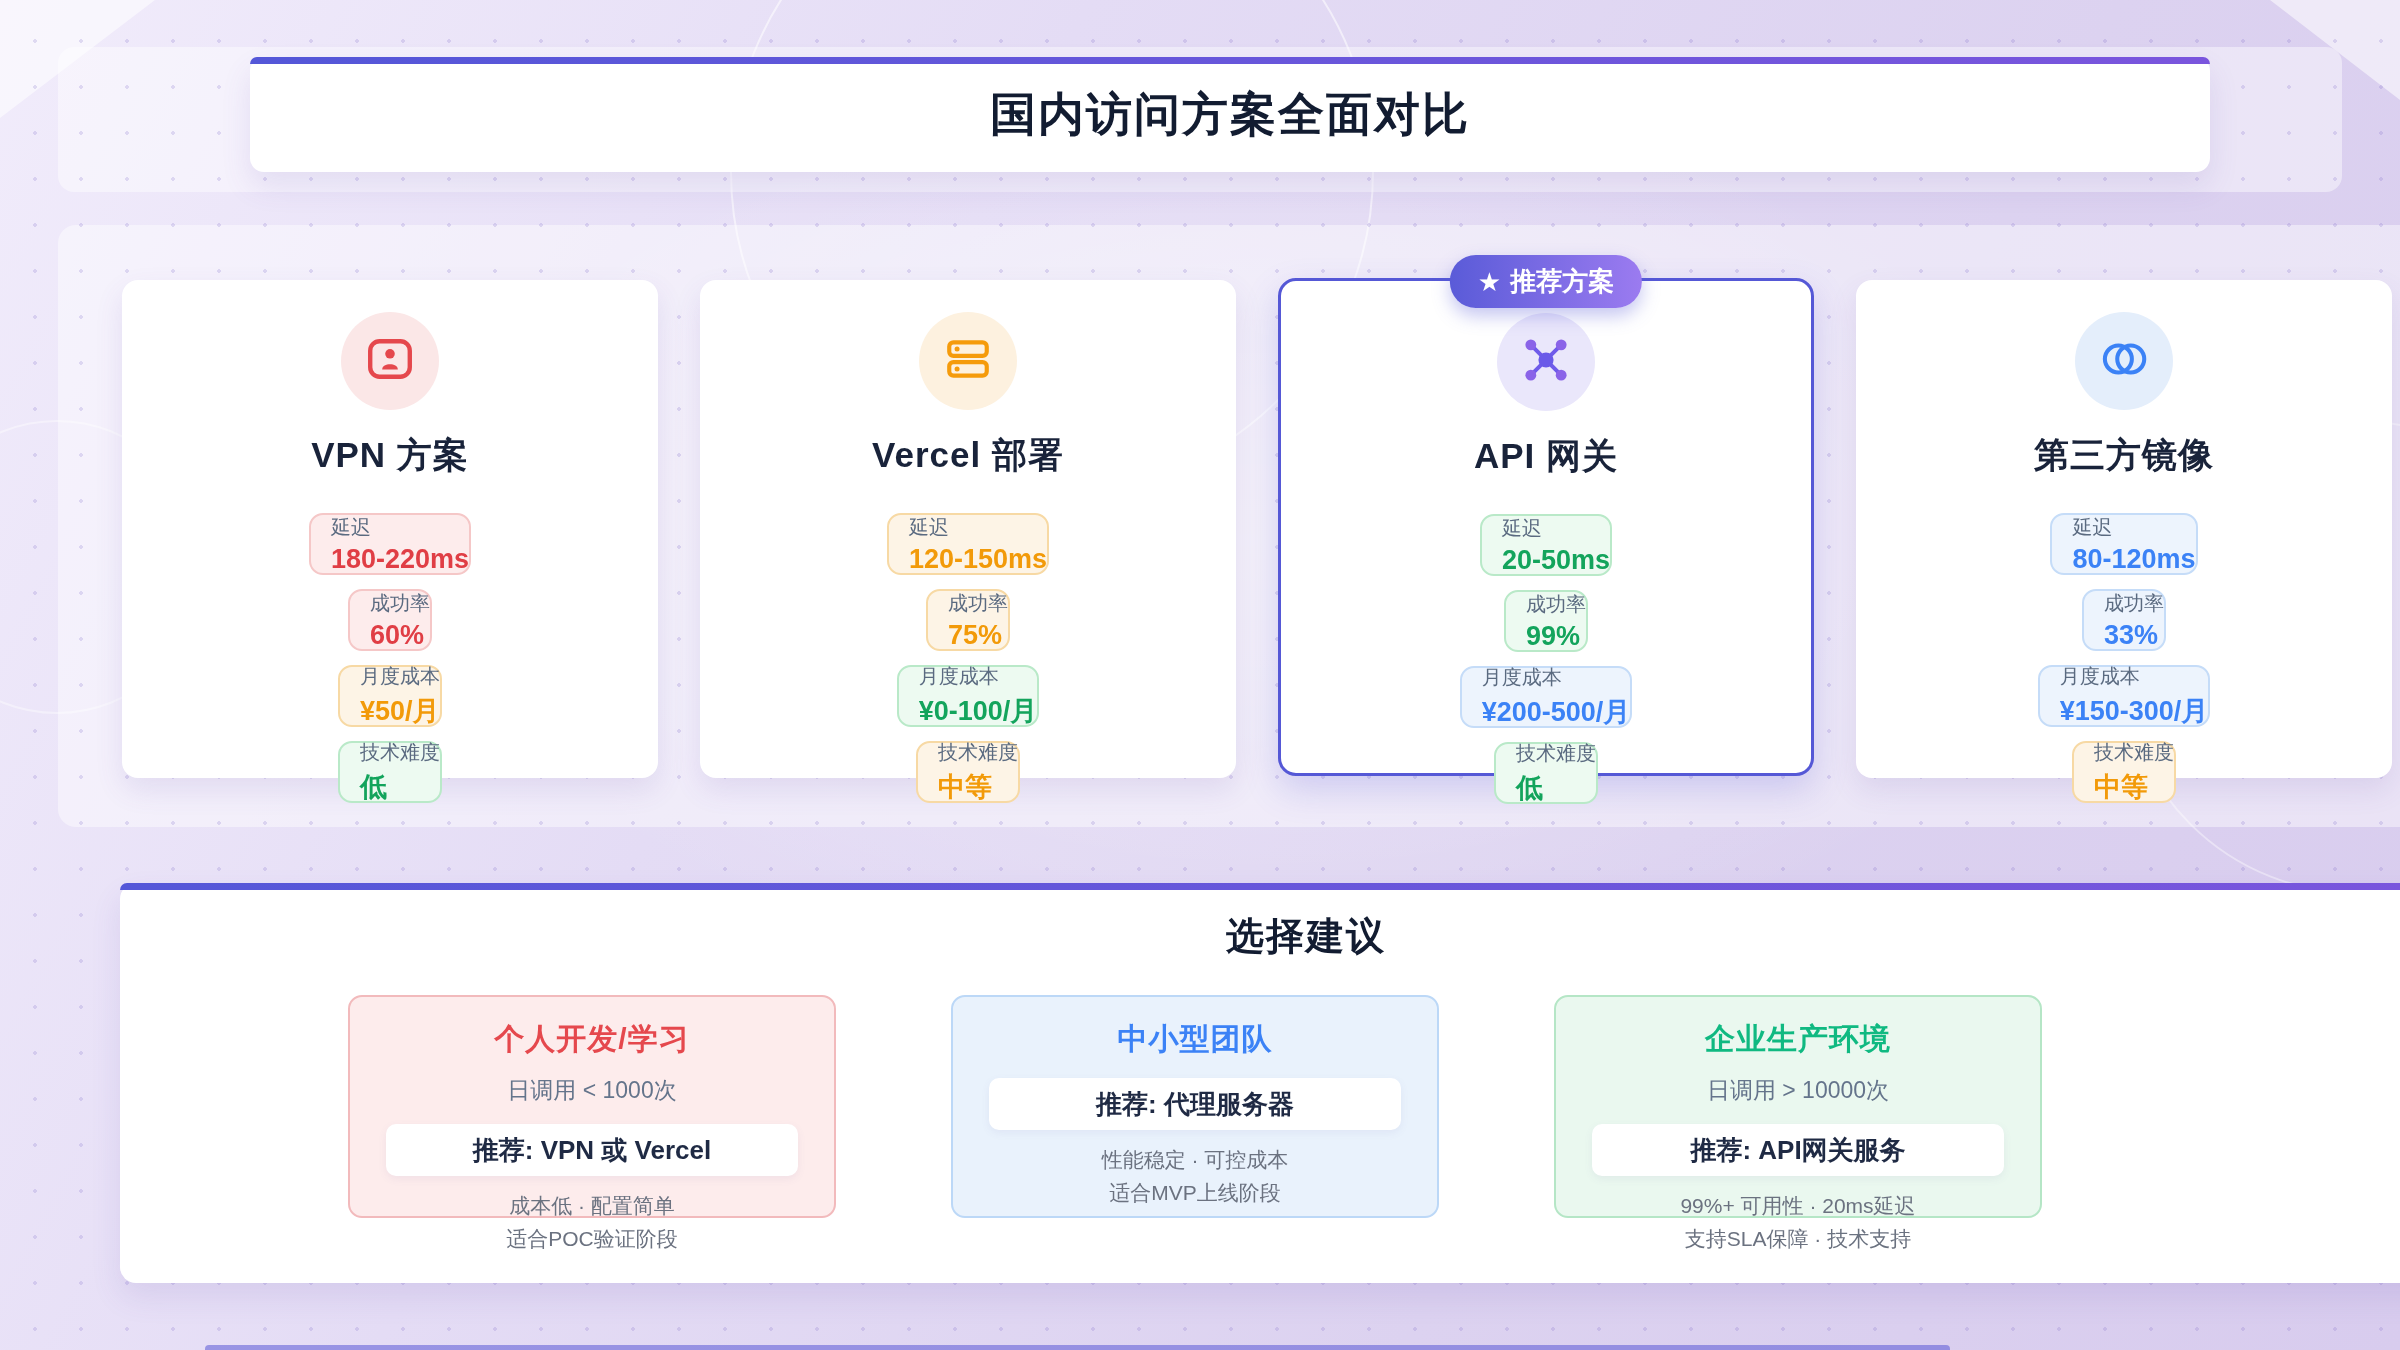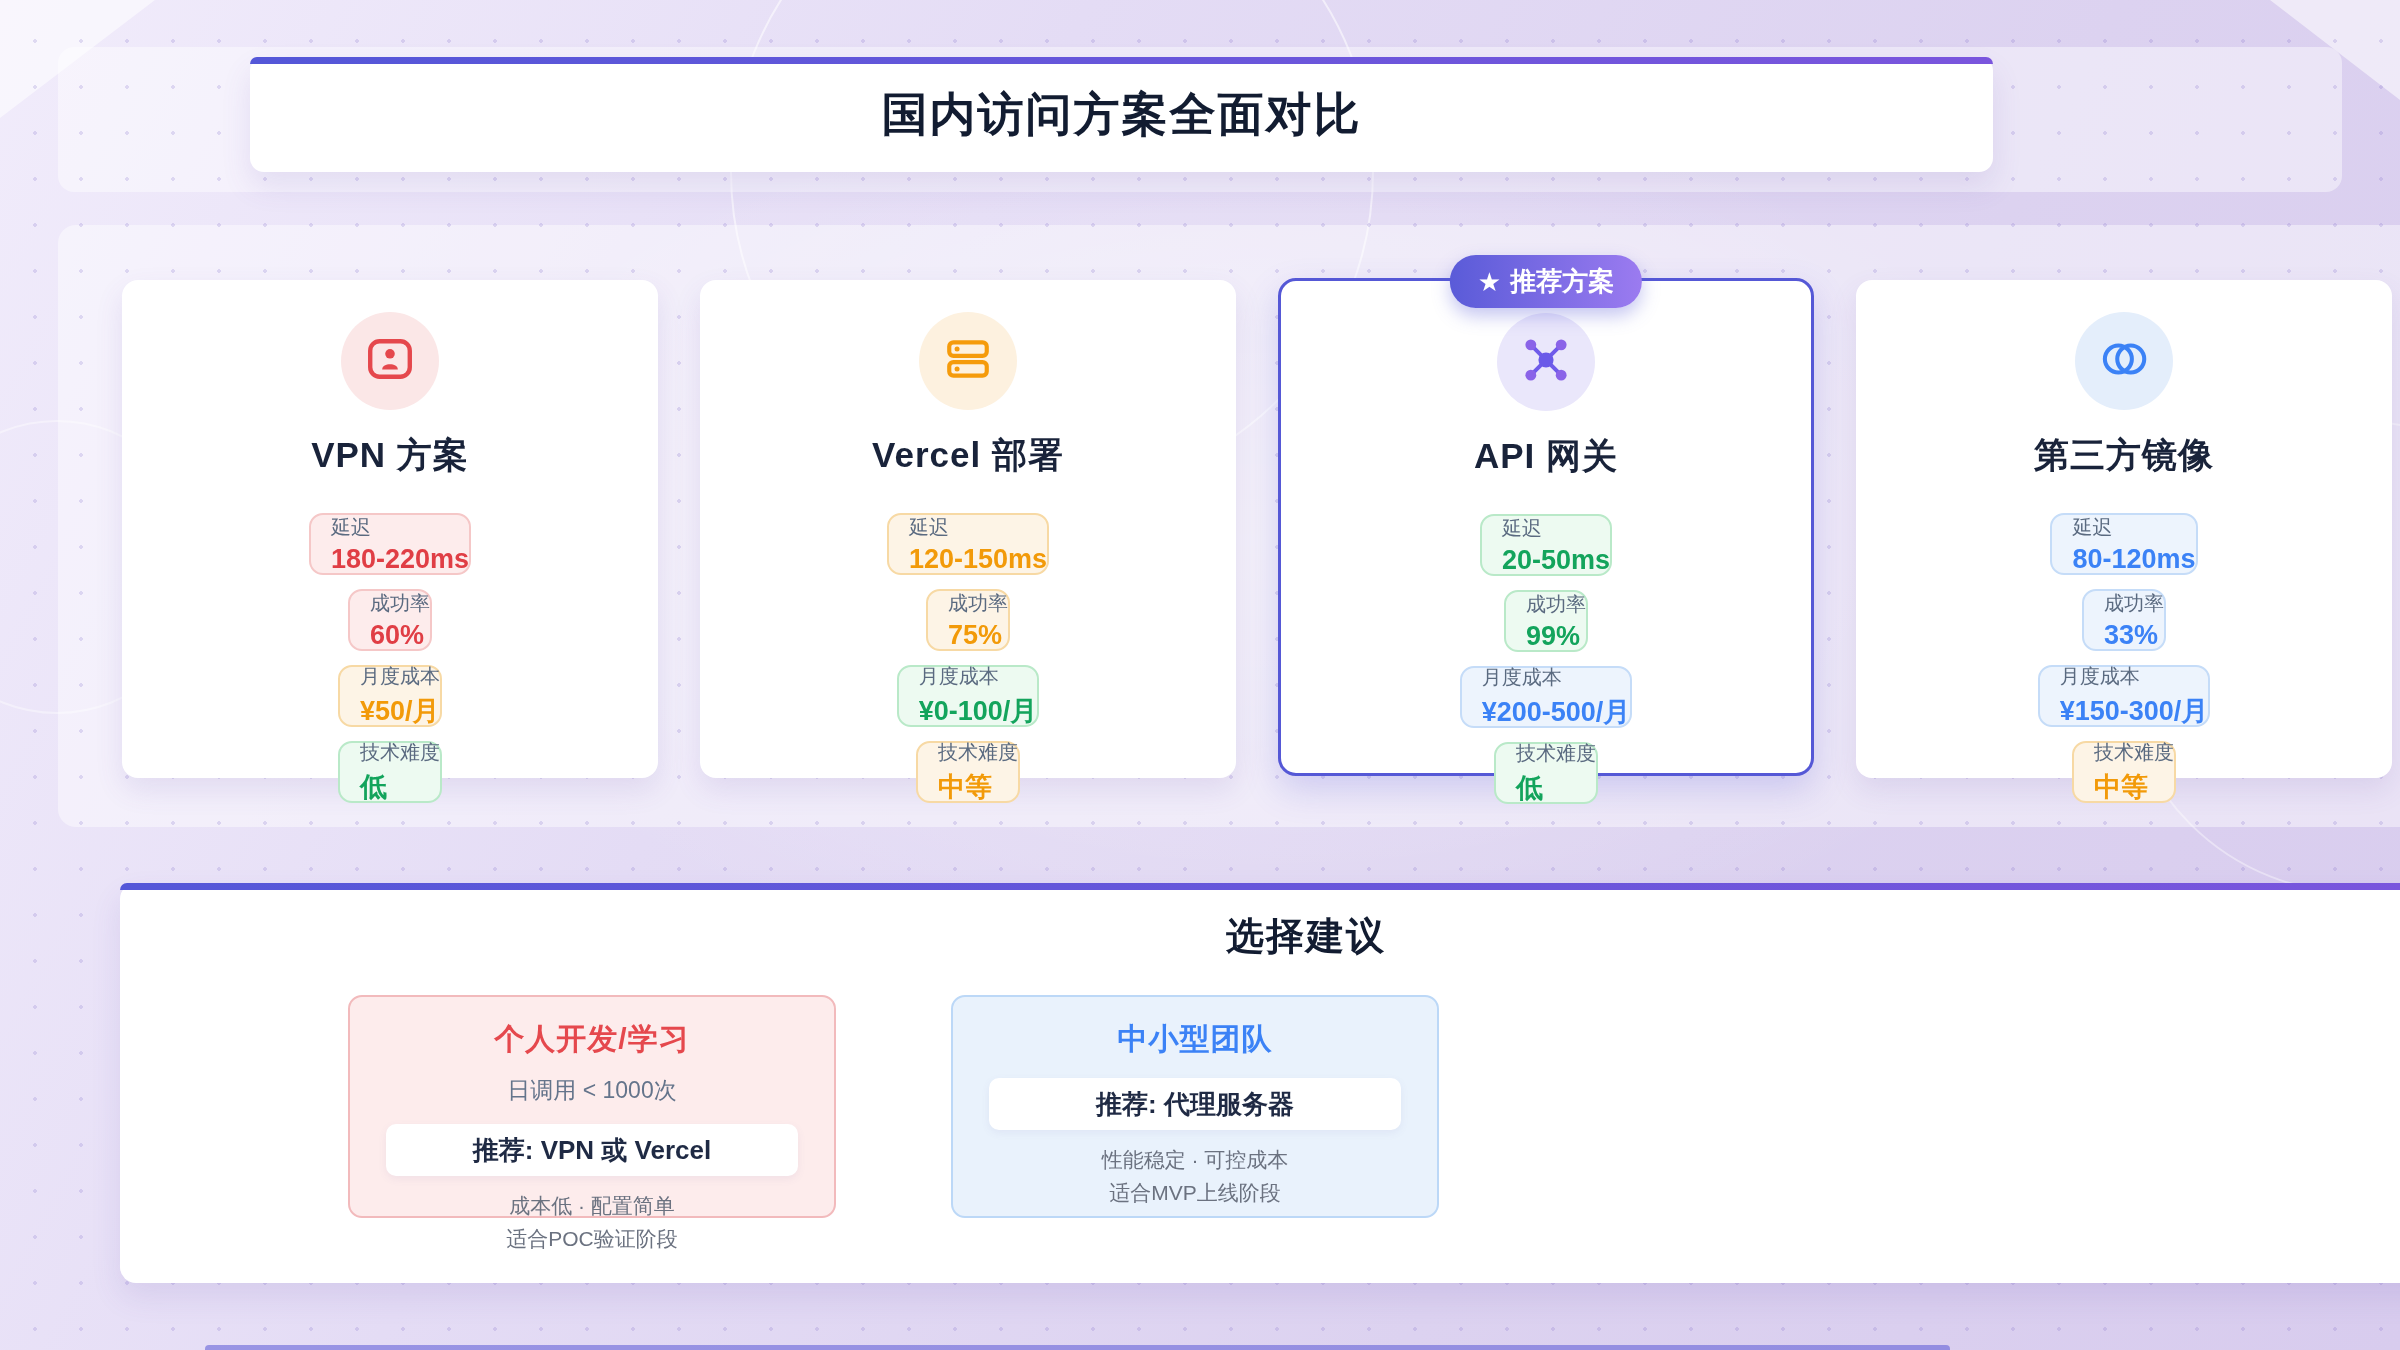--- a/index.html
+++ b/index.html
@@ -23,21 +23,21 @@
   .dc1{left:730px;top:-150px;width:640px;height:640px;}
   .dc2{left:-90px;top:420px;width:290px;height:290px;border-color:rgba(255,255,255,0.40);}
   .dc3{left:2120px;top:420px;width:470px;height:470px;border-color:rgba(255,255,255,0.40);}
 
   
   .band{position:absolute;background:rgba(255,255,255,0.44);z-index:0;}
   .band-header{left:58px;top:47px;width:2284px;height:145px;border-radius:16px;}
   .band-cards{left:58px;top:225px;width:2342px;height:602px;border-radius:18px 0 0 18px;}
 
   
-  .title-card{position:absolute;left:250px;top:57px;width:1743px;height:115px;z-index:2;
+  .title-card{position:absolute;left:250px;top:57px;width:1960px;height:115px;z-index:2;
     background:#ffffff;border-radius:14px;box-shadow:0 14px 30px rgba(96,76,170,0.12);
     display:flex;align-items:center;justify-content:center;}
   .title-card::before{content:"";position:absolute;left:0;top:0;right:0;height:7px;
     border-radius:14px 14px 0 0;background:linear-gradient(90deg,#5457d8,#7a55dd);}
   .page-title{font-size:46px;font-weight:800;color:#121c31;letter-spacing:2px;}
 
   
   .cards-row{position:absolute;left:122px;top:280px;z-index:3;display:flex;gap:42px;align-items:flex-start;}
   .sol-card{position:relative;width:536px;height:498px;background:#ffffff;border-radius:16px;
     box-shadow:0 12px 28px rgba(96,76,170,0.12);box-sizing:border-box;padding-top:32px;}
@@ -256,17 +256,24 @@
         <div class="adv-note">适合POC验证阶段</div>
       </article>
 
       <article class="adv adv-blue">
         <div class="adv-title">中小型团队</div>
         <div class="adv-pill">推荐: 代理服务器</div>
         <div class="adv-note">性能稳定 · 可控成本</div>
         <div class="adv-note">适合MVP上线阶段</div>
       </article>
 
+      <article class="adv adv-green">
+        <div class="adv-title">企业生产环境</div>
+        <div class="adv-usage">日调用 &gt; 10000次</div>
+        <div class="adv-pill">推荐: API网关服务</div>
+        <div class="adv-note">99%+ 可用性 · 20ms延迟</div>
+        <div class="adv-note">支持SLA保障 · 技术支持</div>
+      </article>
     </div>
   </section>
 
   <div class="next-peek"></div>
 </div>
 
 </body></html>

